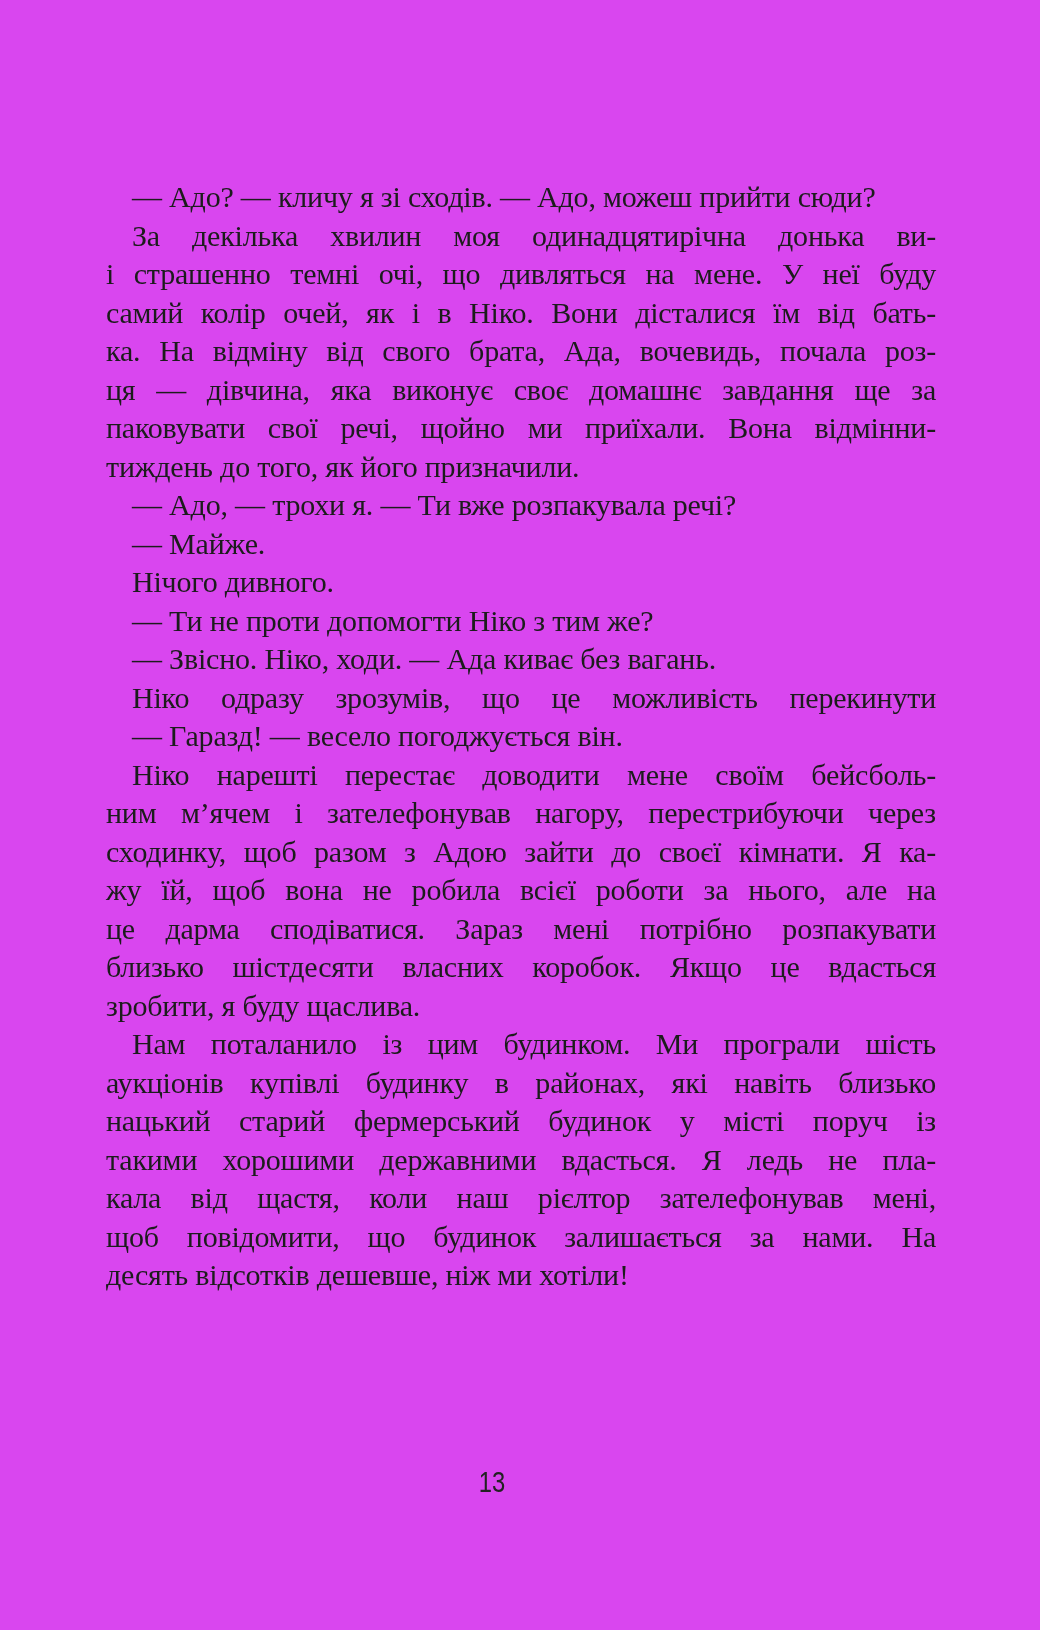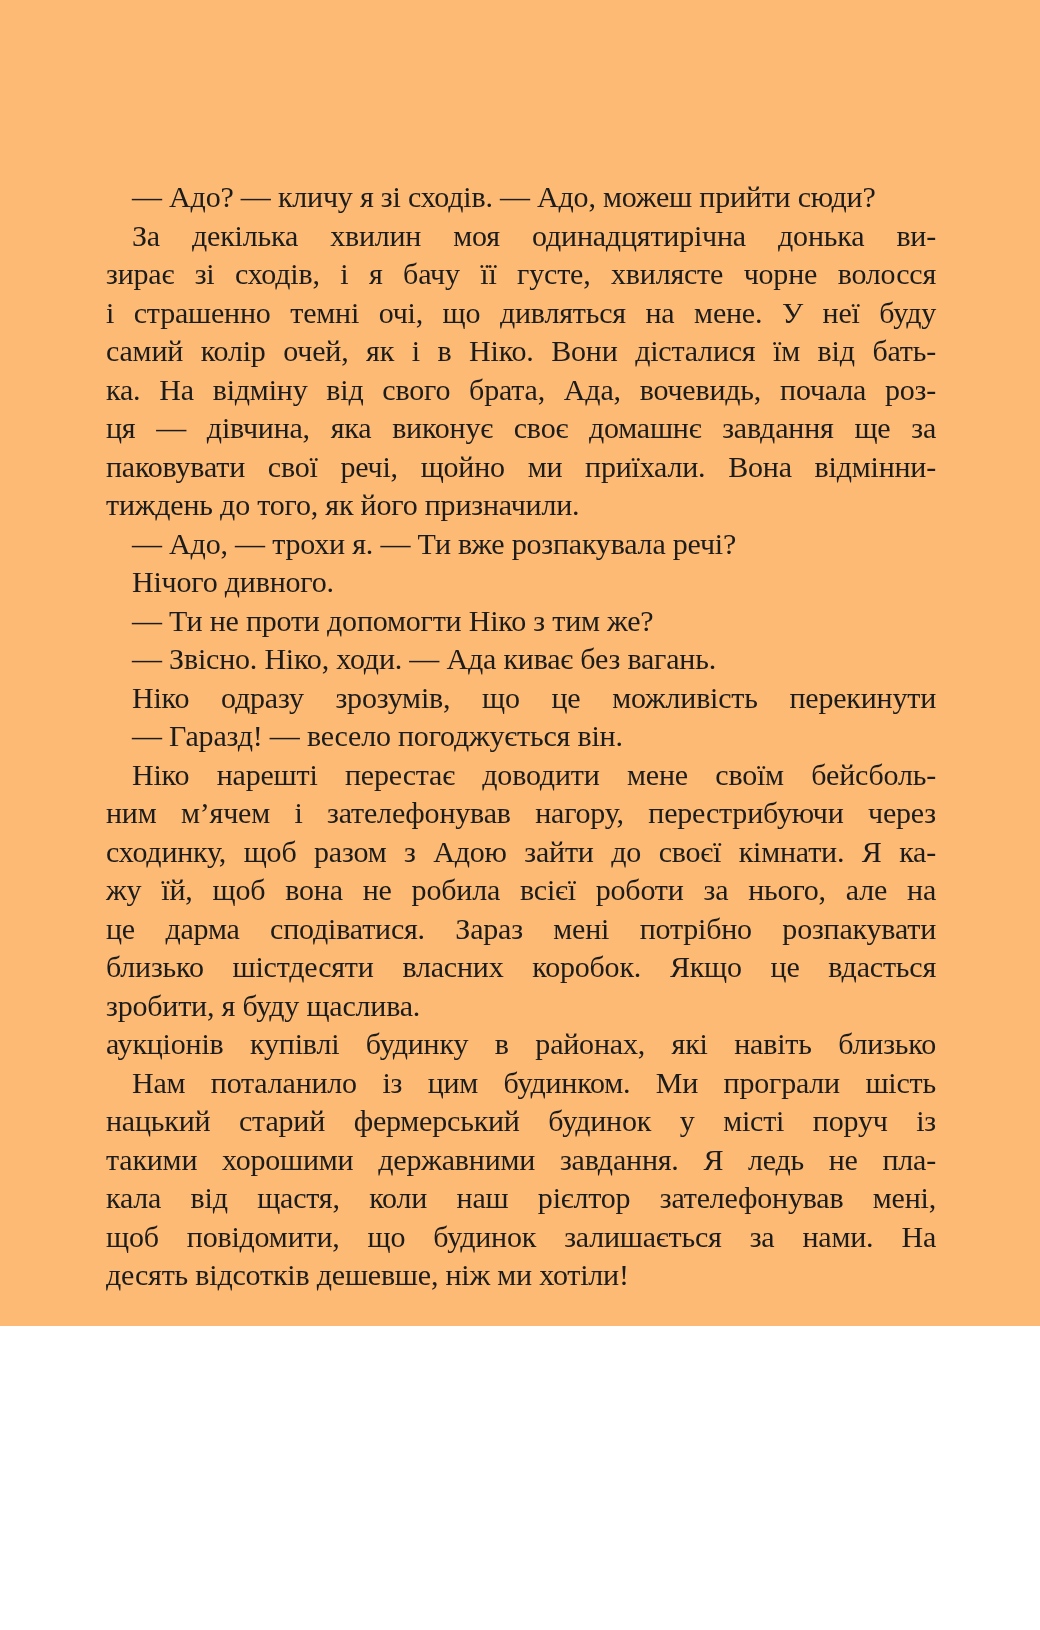--- a/index.html
+++ b/index.html
@@ -1,21 +1,21 @@
 <!DOCTYPE html>
 <html lang="uk"><head>
 <meta charset="utf-8">
 <title>Сторінка книги</title>
 <style>
   html, body { margin: 0; padding: 0; background: #ffffff; }
   .page {
     position: relative;
     width: 1040px;
-    height: 1326px;
-    background: #fdba74;
+    height: 1630px;
+    background: #d946ef;
     font-family: "Liberation Serif", serif;
     color: #1c1c1c;
     overflow: hidden;
   }
   .text-block {
     position: absolute;
     left: 106px;
     top: 178px;
     width: 830px;
     font-size: 30px;
@@ -45,42 +45,42 @@
     transform-origin: 50% 50%;
   }
 </style>
 </head>
 <body>
 
 <div class="page">
   <main class="text-block" id="text-block">
       <div class="line last indent">— Адо? — кличу я зі сходів. — Адо, можеш прийти сюди?</div>
       <div class="line indent">За декілька хвилин моя одинадцятирічна донька ви-</div>
-      <div class="line">зирає зі сходів, і я бачу її густе, хвилясте чорне волосся</div>
       <div class="line">і страшенно темні очі, що дивляться на мене. У неї буду</div>
       <div class="line">самий колір очей, як і в Ніко. Вони дісталися їм від бать-</div>
       <div class="line">ка. На відміну від свого брата, Ада, вочевидь, почала роз-</div>
       <div class="line">ця — дівчина, яка виконує своє домашнє завдання ще за</div>
       <div class="line">паковувати свої речі, щойно ми приїхали. Вона відмінни-</div>
       <div class="line last">тиждень до того, як його призначили.</div>
       <div class="line last indent">— Адо, — трохи я. — Ти вже розпакувала речі?</div>
+      <div class="line last indent">— Майже.</div>
       <div class="line last indent">Нічого дивного.</div>
       <div class="line last indent">— Ти не проти допомогти Ніко з тим же?</div>
       <div class="line last indent">— Звісно. Ніко, ходи. — Ада киває без вагань.</div>
       <div class="line indent">Ніко одразу зрозумів, що це можливість перекинути</div>
       <div class="line last indent">— Гаразд! — весело погоджується він.</div>
       <div class="line indent">Ніко нарешті перестає доводити мене своїм бейсболь-</div>
       <div class="line">ним м’ячем і зателефонував нагору, перестрибуючи через</div>
       <div class="line">сходинку, щоб разом з Адою зайти до своєї кімнати. Я ка-</div>
       <div class="line">жу їй, щоб вона не робила всієї роботи за нього, але на</div>
       <div class="line">це дарма сподіватися. Зараз мені потрібно розпакувати</div>
       <div class="line">близько шістдесяти власних коробок. Якщо це вдасться</div>
       <div class="line last">зробити, я буду щаслива.</div>
+      <div class="line indent">Нам поталанило із цим будинком. Ми програли шість</div>
       <div class="line">аукціонів купівлі будинку в районах, які навіть близько</div>
-      <div class="line indent">Нам поталанило із цим будинком. Ми програли шість</div>
       <div class="line">нацький старий фермерський будинок у місті поруч із</div>
-      <div class="line">такими хорошими державними завдання. Я ледь не пла-</div>
+      <div class="line">такими хорошими державними вдасться. Я ледь не пла-</div>
       <div class="line">кала від щастя, коли наш рієлтор зателефонував мені,</div>
       <div class="line">щоб повідомити, що будинок залишається за нами. На</div>
       <div class="line last">десять відсотків дешевше, ніж ми хотіли!</div>
     </main>
   <div class="page-number">13</div>
 </div>
 
 </body></html>

